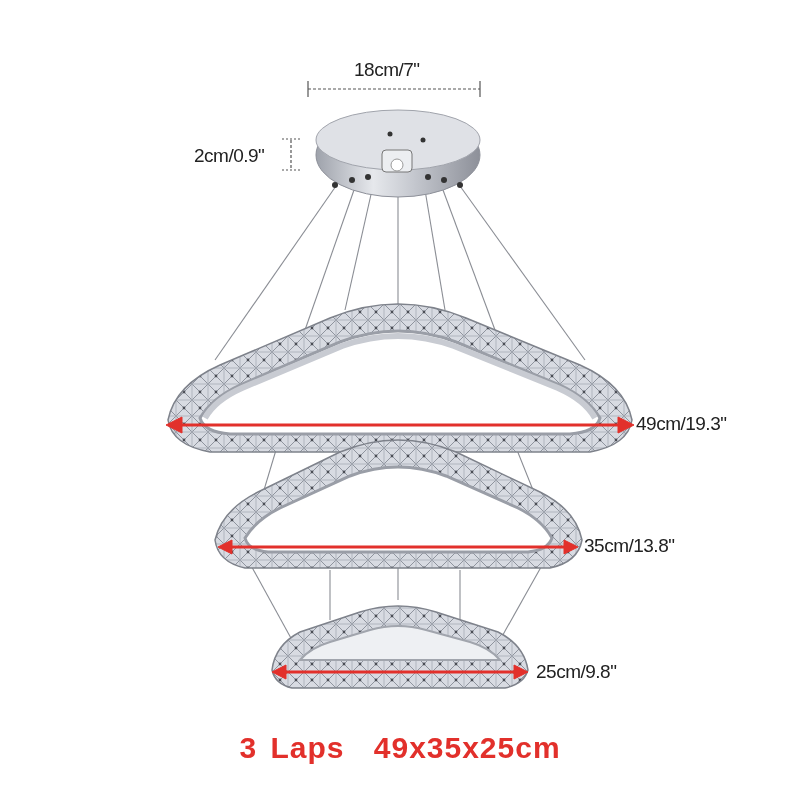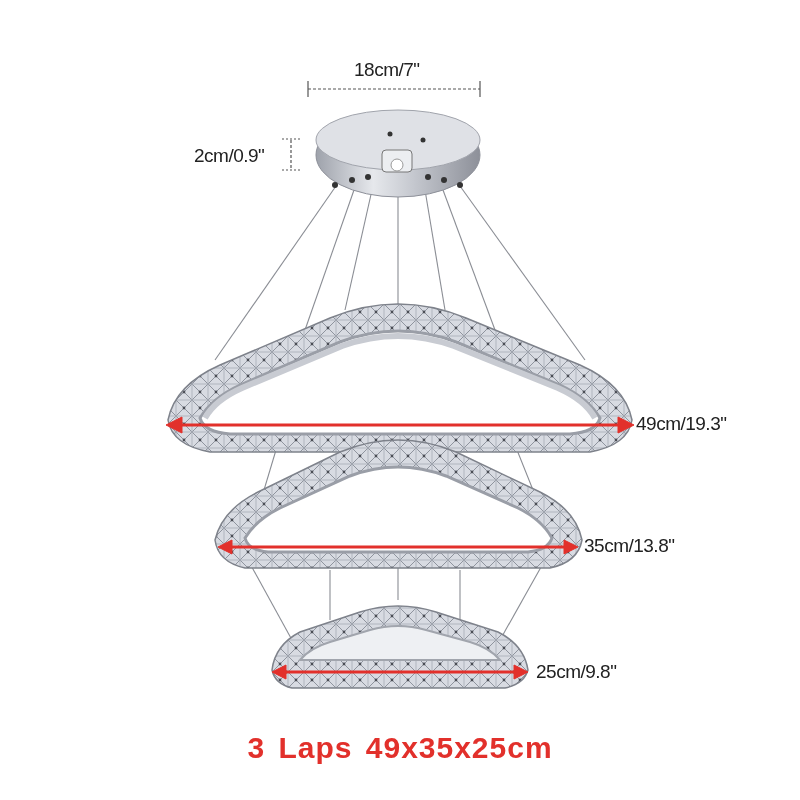--- a/index.html
+++ b/index.html
@@ -1,19 +1,19 @@
 <!DOCTYPE html>
 <html><head>
   <meta charset="utf-8">
   <style>
     html, body { margin:0; padding:0; background:#ffffff; }
     body { width:800px; height:800px; position:relative; overflow:hidden; font-family:"Liberation Sans", sans-serif; }
     .dim-label { position:absolute; color:#222; font-family:"Liberation Sans", sans-serif; font-size:19px; letter-spacing:-0.5px; white-space:nowrap; }
     .caption { position:absolute; left:0; width:800px; top:731px; text-align:center; color:#e2302b; font-weight:bold; font-size:30px; letter-spacing:1px; word-spacing:4px; }
-    .caption span { margin:0 0; }
+    .caption span { margin:0 8px; }
     svg { position:absolute; left:0; top:0; }
   </style>
 </head>
 <body>
 
 <svg width="800" height="800" viewBox="0 0 800 800">
   <defs>
     <linearGradient id="chrome" x1="0" y1="0" x2="1" y2="0">
       <stop offset="0" stop-color="#9ea2ab"></stop>
       <stop offset="0.35" stop-color="#e6e8ec"></stop>

